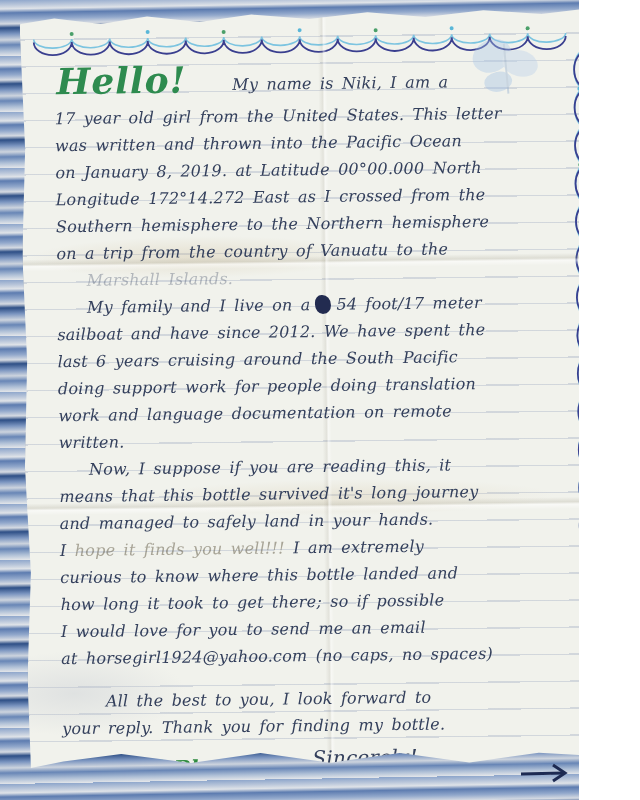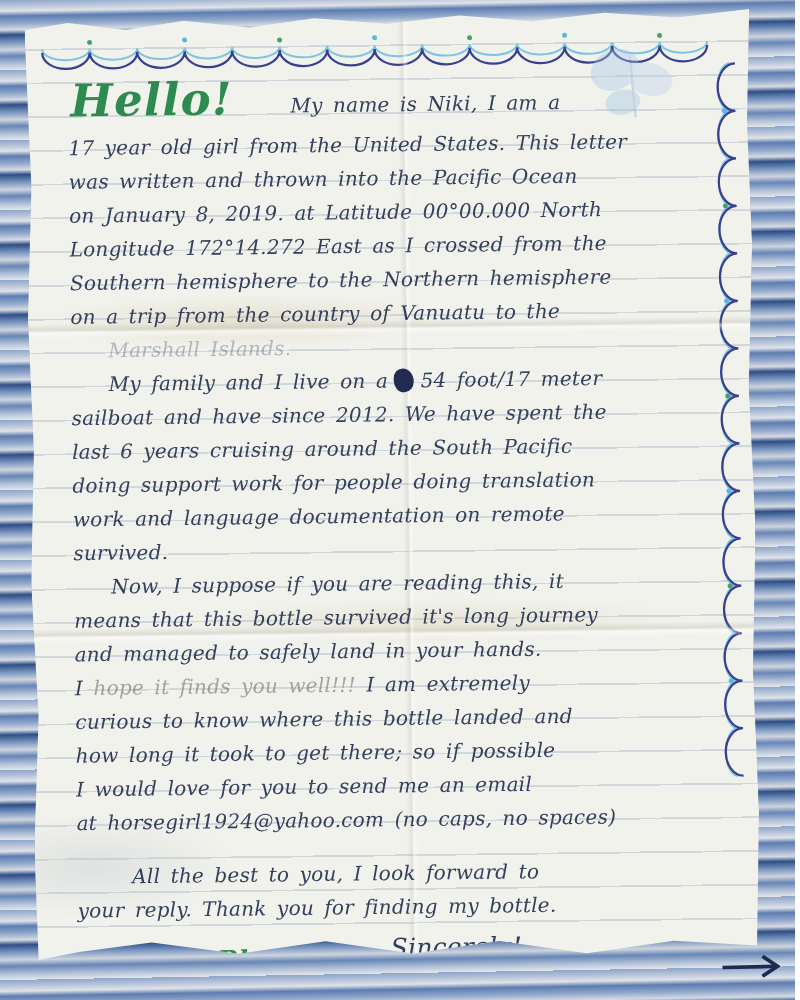--- a/index.html
+++ b/index.html
@@ -1,18 +1,18 @@
 <!DOCTYPE html>
 <html><head>
 <meta charset="utf-8">
 <style>
   html,body{margin:0;padding:0;}
   .photo{
     position:relative;
-    width:636px;height:800px;
+    width:579px;height:800px;
     overflow:hidden;
     background:
       repeating-linear-gradient(179deg,
         #8ea6cb 0px, #b9c6da 5px, #dfe3e8 9px,
         #5d7cb0 13px, #93a9cc 19px, #d5dae2 24px,
         #2e4f86 28px, #7b95c0 34px, #cdd4de 40px,
         #6886b6 45px, #aebfd6 51px, #e2e5e9 56px);
     font-family:"DejaVu Serif","Liberation Serif",serif;
   }
   .paper-rot{position:absolute;left:24px;top:10px;transform:rotate(-0.7deg);}
@@ -111,21 +111,21 @@
         <div class="line"><span>Southern hemisphere to the Northern hemisphere</span></div>
         <div class="line"><span>on a trip from the country of Vanuatu to the</span></div>
         <div class="line indent faded"><span>Marshall Islands.</span></div>
         <div class="line indent">
           <span>My family and I live on a</span><span class="blob"></span><span>54 foot/17 meter</span>
         </div>
         <div class="line"><span>sailboat and have since 2012. We have spent the</span></div>
         <div class="line"><span>last 6 years cruising around the South Pacific</span></div>
         <div class="line"><span>doing support work for people doing translation</span></div>
         <div class="line"><span>work and language documentation on remote</span></div>
-        <div class="line"><span>survived.</span></div>
+        <div class="line"><span>written.</span></div>
         <div class="line indent"><span>Now, I suppose if you are reading this, it</span></div>
         <div class="line"><span>means that this bottle survived it's long journey</span></div>
         <div class="line"><span>and managed to safely land in your hands.</span></div>
         <div class="line">
           <span>I</span>
           <span class="semi-faded">hope it finds you well!!!</span>
           <span>I am extremely</span>
         </div>
         <div class="line"><span>curious to know where this bottle landed and</span></div>
         <div class="line"><span>how long it took to get there; so if possible</span></div>

